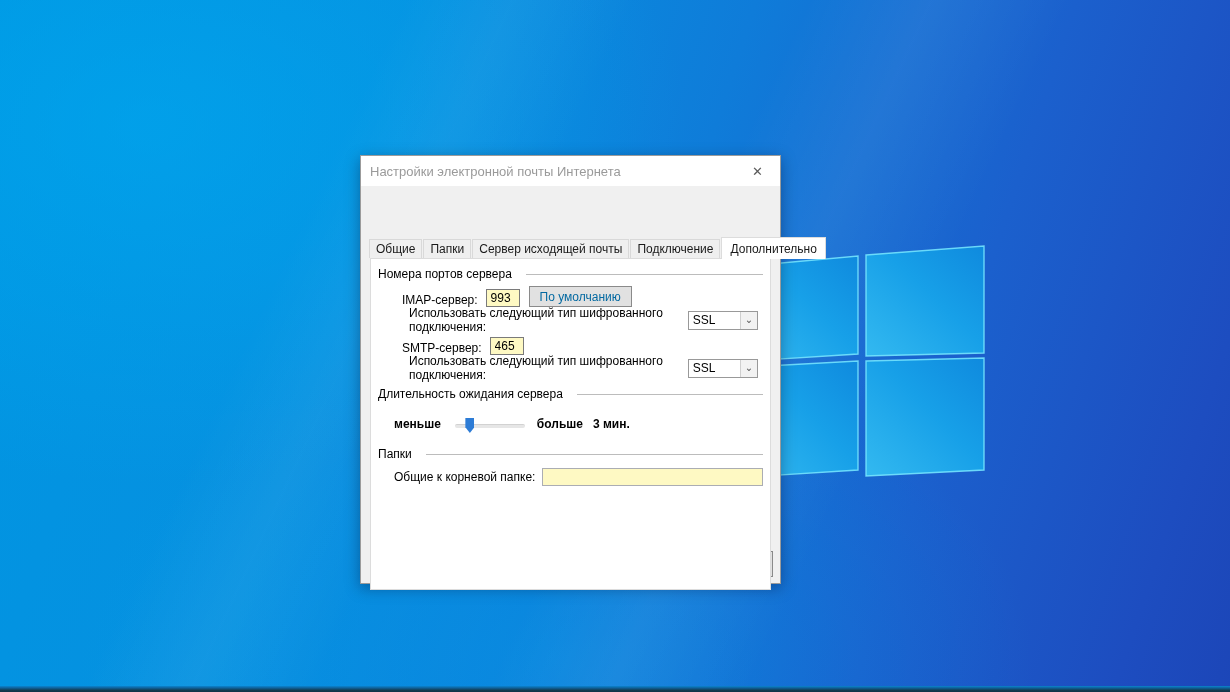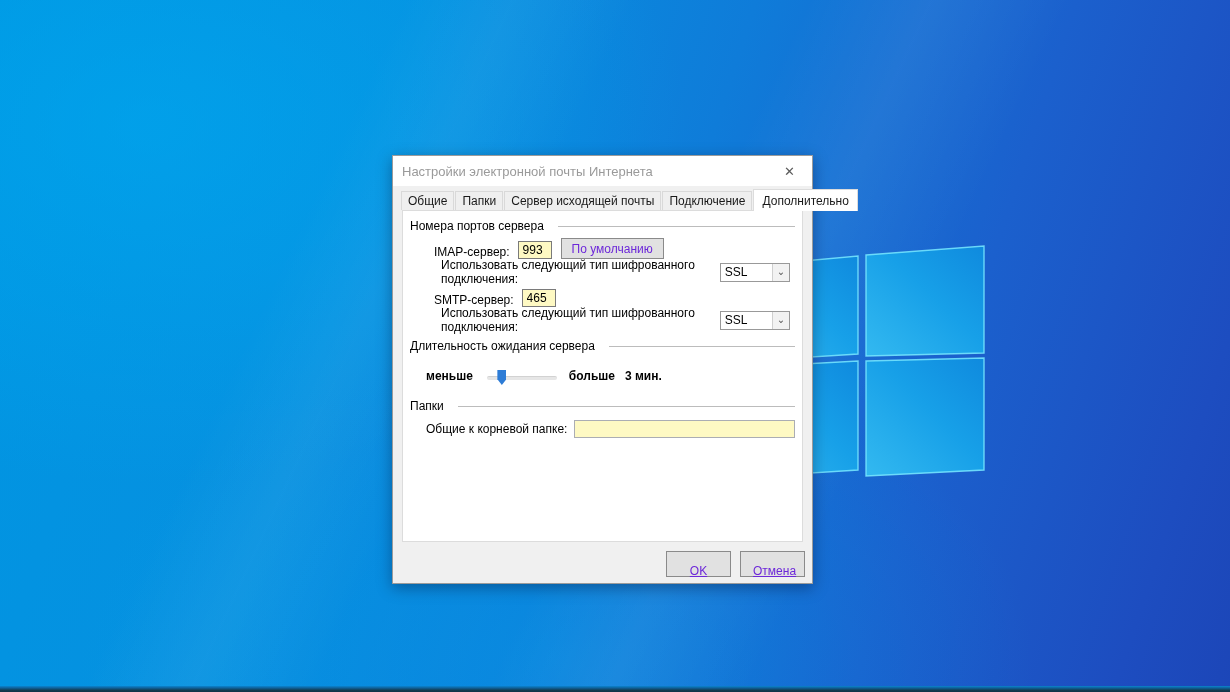--- a/index.html
+++ b/index.html
@@ -20,36 +20,36 @@
       linear-gradient(115deg, rgba(255,255,255,0) 52%, rgba(255,255,255,.06) 60%, rgba(255,255,255,0) 69%);
   }
   .horizon {
     position:absolute; left:0; bottom:0; width:100%; height:6px;
     background:linear-gradient(to bottom, #0a84cf 0%, #0f5e95 35%, #123c50 70%, #0e3448 100%);
   }
   .win-logo { position:absolute; left:735px; top:238px; width:256px; height:245px; }
 
   
   .dialog {
-    position:absolute; left:392px; top:155px; width:421px; height:429px;
+    position:absolute; left:360px; top:155px; width:421px; height:429px;
     background:#f0f0f0; border:1px solid #9b9b9b;
     box-shadow:0 4px 14px rgba(0,0,30,.35);
     font-size:12px; color:#000;
   }
   .titlebar { height:30px; background:#ffffff; display:flex; align-items:center; }
   .title-text { padding-left:9px; font-size:13px; color:#9a9a9a; }
   .close-btn {
     margin-left:auto; width:45px; height:30px; display:flex; align-items:center; justify-content:center;
     color:#5a5a5a; font-size:13px; cursor:default;
   }
 
   .tabstrip { display:flex; align-items:flex-end; padding-left:8px; margin-top:2px; position:relative; z-index:2; }
   .tab {
     background:#efefef; border:1px solid #d9d9d9; border-bottom:none;
-    padding:2px 6px 3px; margin-right:1px; height:19px; white-space:nowrap; color:#1a1a1a;
+    padding:2px 6px 3px; margin-right:1px; height:19px; white-space:nowrap; color:#1a1a1a;margin-top:48px;
   }
   .tab.active {
     background:#ffffff; border-color:#dcdcdc; height:22px; padding:4px 8px 3px;
     position:relative; top:1px; z-index:3;
   }
 
   .page {
     position:relative; z-index:1; margin:0 9px; background:#ffffff;
     border:1px solid #dcdcdc; height:332px; padding:4px 7px 0;
   }
@@ -60,21 +60,21 @@
   .field-row { display:flex; align-items:flex-end; margin-left:24px; height:22px; margin-top:2px; }
   .enc-row { display:flex; align-items:center; margin:2px 5px 0 31px; height:22px; }
 
   .txt-input {
     height:18px; border:1px solid #7a7a7a; background:#fef9c3;
     font-family:"Liberation Sans", sans-serif; font-size:12px; padding:2px 4px; outline:none;
   }
   .small-input { width:34px; margin-left:8px; }
   .btn {
     height:21px; background:#e1e1e1; border:1px solid #8a8a8a;
-    font-family:"Liberation Sans", sans-serif; font-size:12px; color:#6d28d9; padding:0 10px;
+    font-family:"Liberation Sans", sans-serif; font-size:12px; color:#0369a1; padding:0 10px;
   }
   .default-btn { margin-left:9px; }
 
   .select-box {
     margin-left:auto; width:84px; height:19px; border:1px solid #999;
     background:#fff; display:flex; align-items:stretch;
   }
   .sel-text { flex:1; padding:1px 4px; overflow:hidden; }
   .sel-btn {
     width:17px; background:#f2f2f2; border-left:1px solid #cfcfcf;

